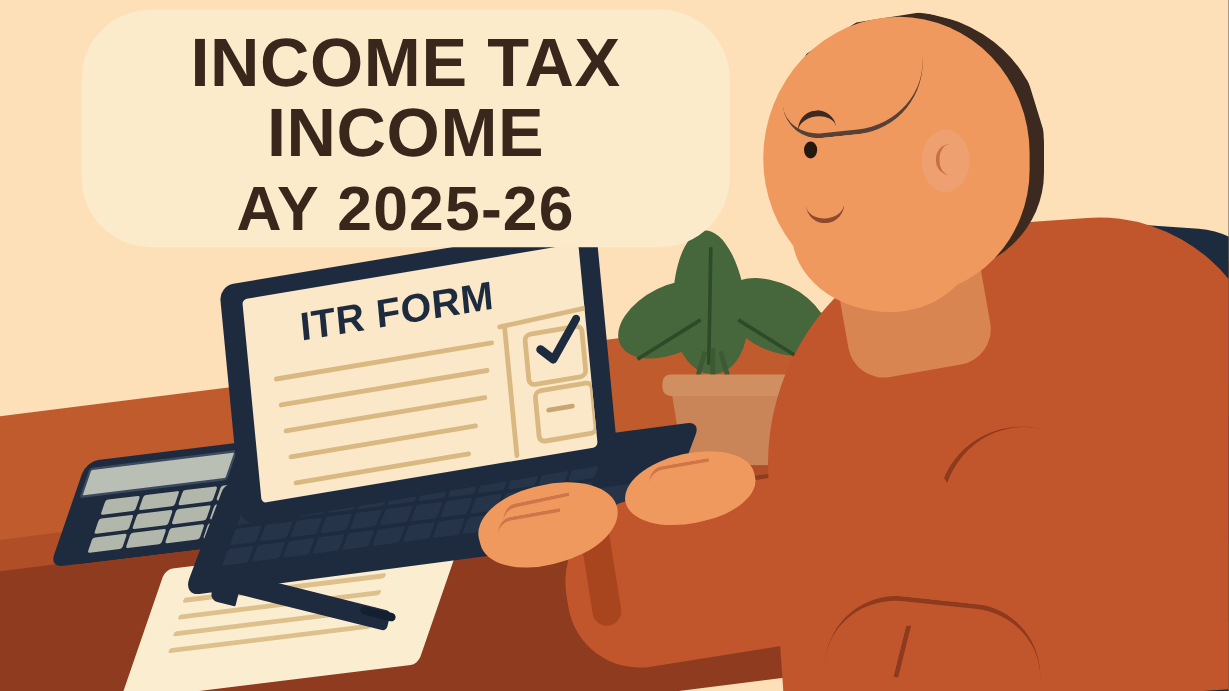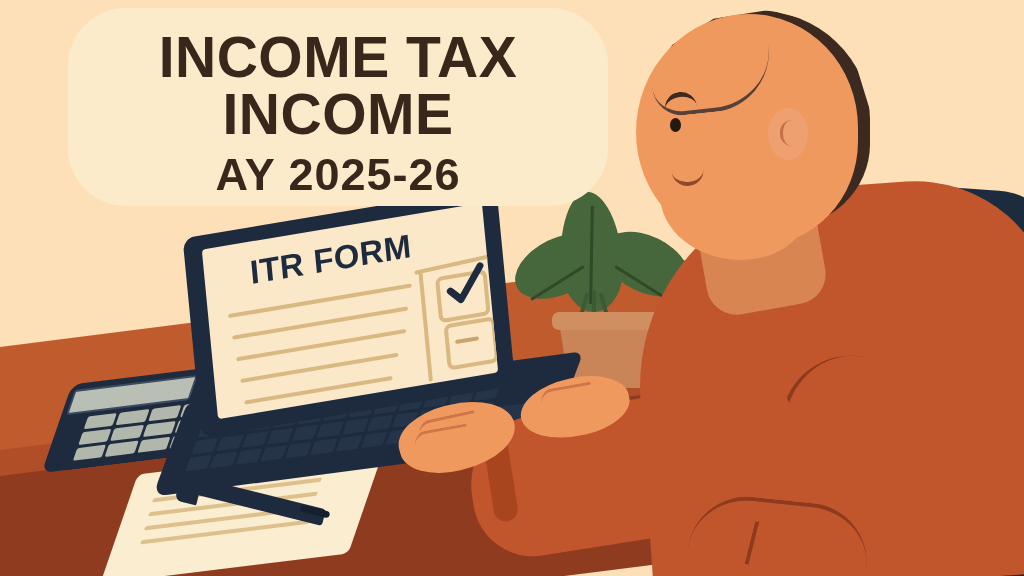--- a/index.html
+++ b/index.html
@@ -38,21 +38,21 @@
     text-align: center;
   }
   .t-line1, .t-line2 {
     font-size: 57px;
     font-weight: 800;
     letter-spacing: 0.5px;
     line-height: 0.98;
     white-space: nowrap;
   }
   .t-line3 {
-    font-size: 45px;
+    font-size: 52px;
     font-weight: 800;
     letter-spacing: 1px;
     line-height: 1.05;
     margin-top: 6px;
     white-space: nowrap;
   }
 
   
   #desk-top {
     left: -40px; top: 352px;

